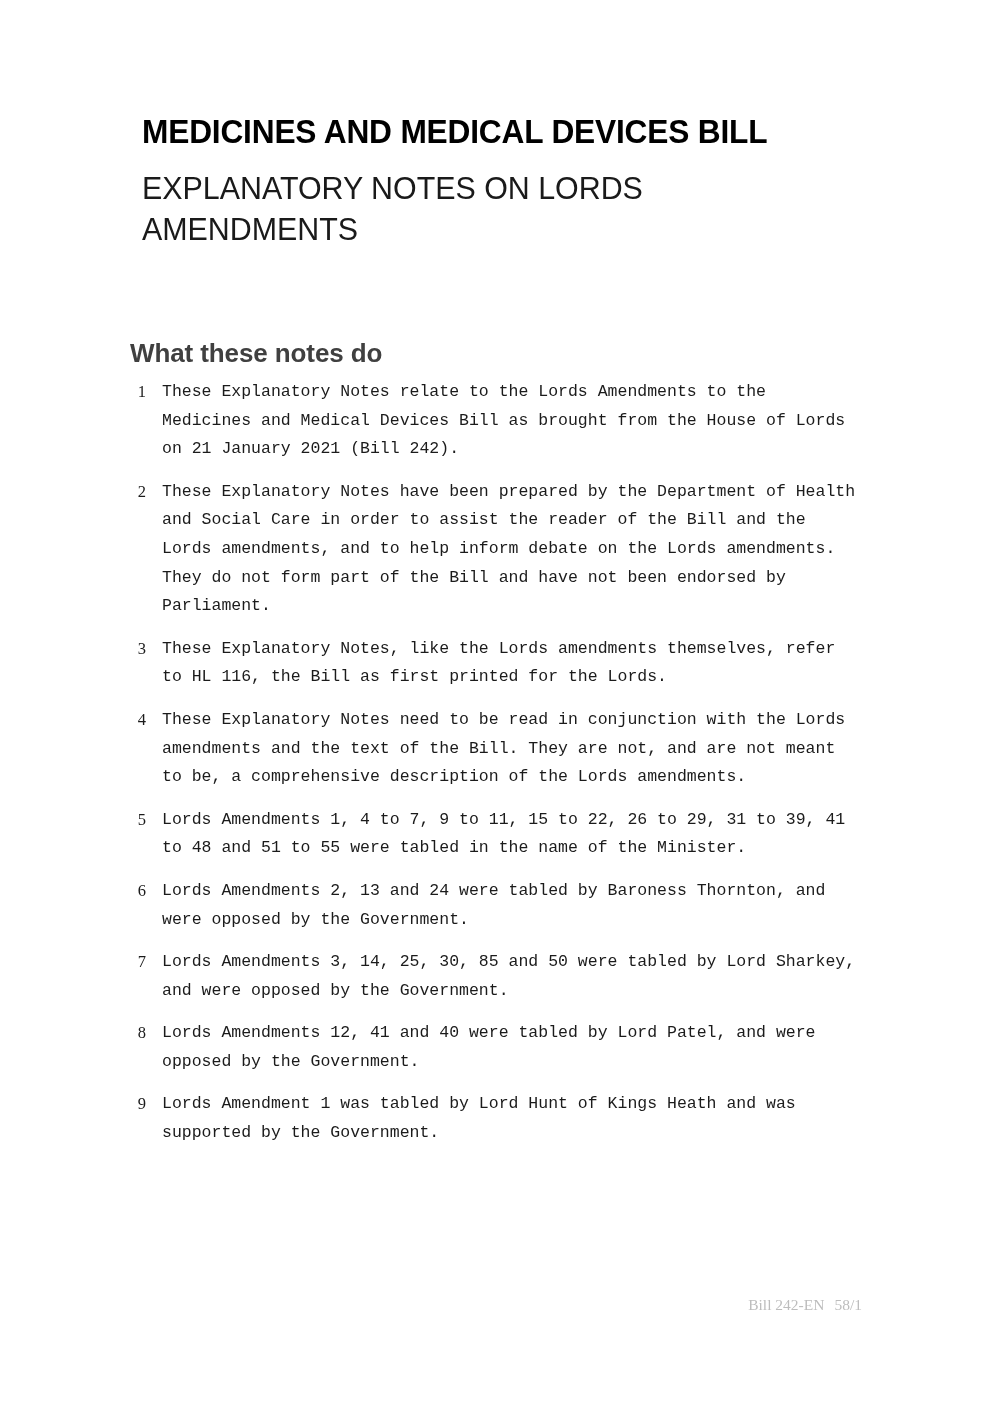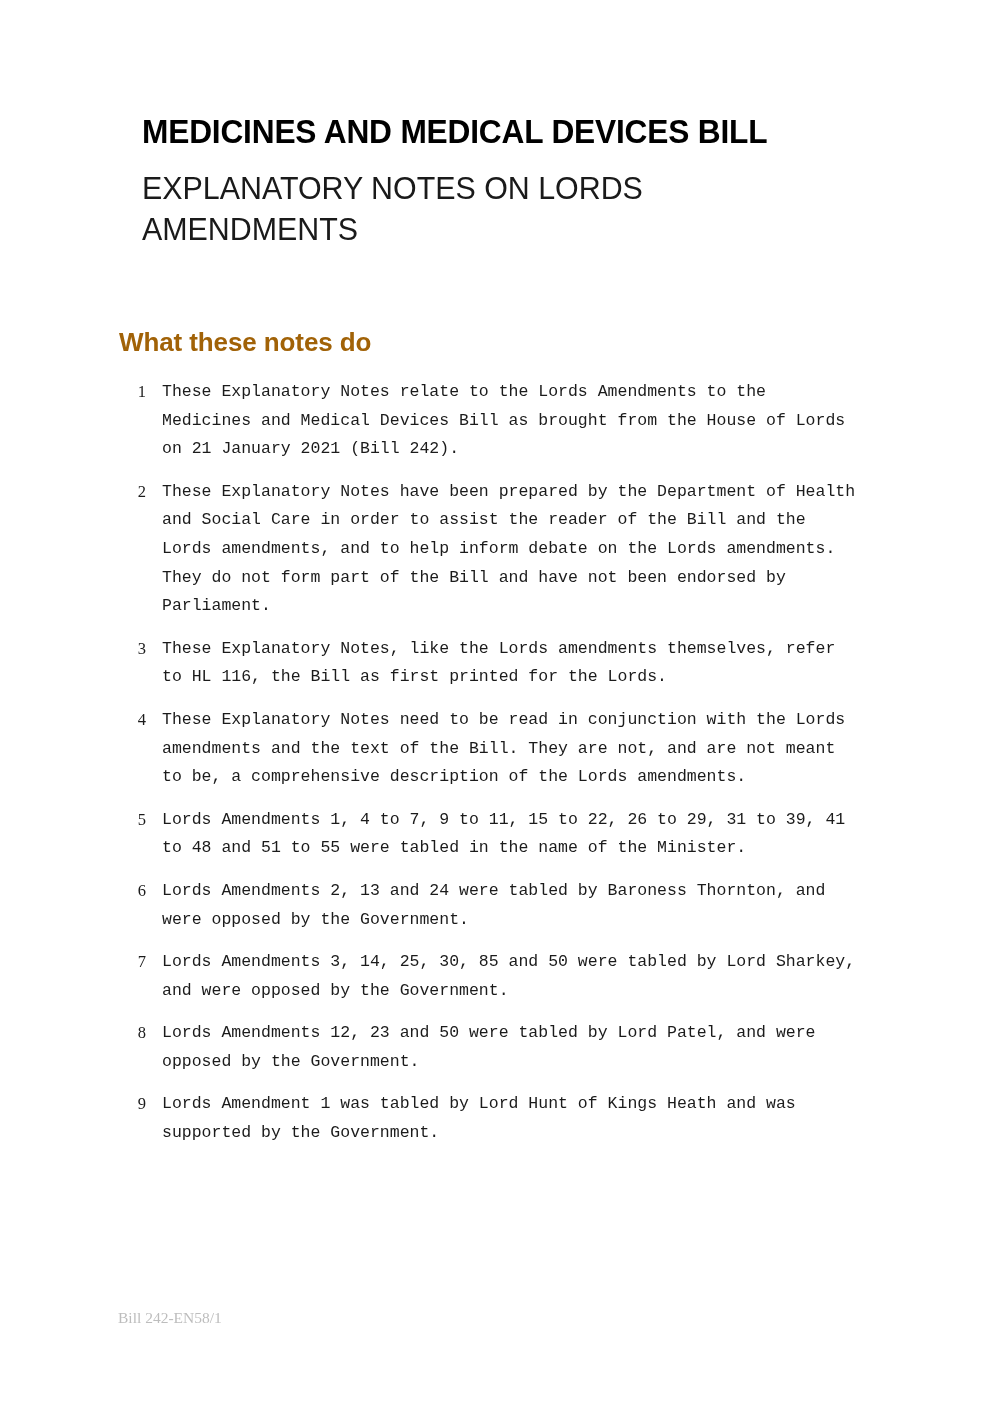--- a/index.html
+++ b/index.html
@@ -50,22 +50,22 @@
 
   
   .section-heading {
     position: absolute;
     left: 118px;
     top: 325px;
     font-family: "Liberation Sans", sans-serif;
     font-weight: bold;
     font-size: 26px;
     line-height: 32px;
-    color: #a16207;
-    margin: 1px;
+    color: #404040;
+    margin: 12px;
     letter-spacing: -0.1px;
   }
 
   
   .notes-list {
     position: absolute;
     left: 118px;
     top: 378px;
     width: 770px;
   }
@@ -95,29 +95,29 @@
     hyphens: none;
   }
 
   
   .footer {
     position: absolute;
     left: 118px;
     right: 118px;
     top: 1296px;
     display: flex;
-    justify-content: flex-start;
+    justify-content: flex-end;
     align-items: baseline;
     font-family: "Liberation Serif", serif;
     font-size: 15.5px;
     color: #bdbdbd;
+    gap: 10px;
   }
   .footer-right {
     padding-right: 11px;
-    margin-top: 13px;
   }
 </style>
 </head>
 <body>
 
 <div class="page">
 
   <div class="title-block">
     <h1 class="doc-title">MEDICINES AND MEDICAL DEVICES BILL</h1>
     <h2 class="doc-subtitle">EXPLANATORY NOTES ON LORDS AMENDMENTS</h2>
@@ -157,21 +157,21 @@
       <div class="note-text">Lords Amendments 2, 13 and 24 were tabled by Baroness Thornton, and were opposed by the Government.</div>
     </div>
 
     <div class="note-item">
       <div class="note-number">7</div>
       <div class="note-text">Lords Amendments 3, 14, 25, 30, 85 and 50 were tabled by Lord Sharkey, and were opposed by the Government.</div>
     </div>
 
     <div class="note-item">
       <div class="note-number">8</div>
-      <div class="note-text">Lords Amendments 12, 23 and 50 were tabled by Lord Patel, and were opposed by the Government.</div>
+      <div class="note-text">Lords Amendments 12, 41 and 40 were tabled by Lord Patel, and were opposed by the Government.</div>
     </div>
 
     <div class="note-item">
       <div class="note-number">9</div>
       <div class="note-text">Lords Amendment 1 was tabled by Lord Hunt of Kings Heath and was supported by the Government.</div>
     </div>
 
 
   </div>
 

